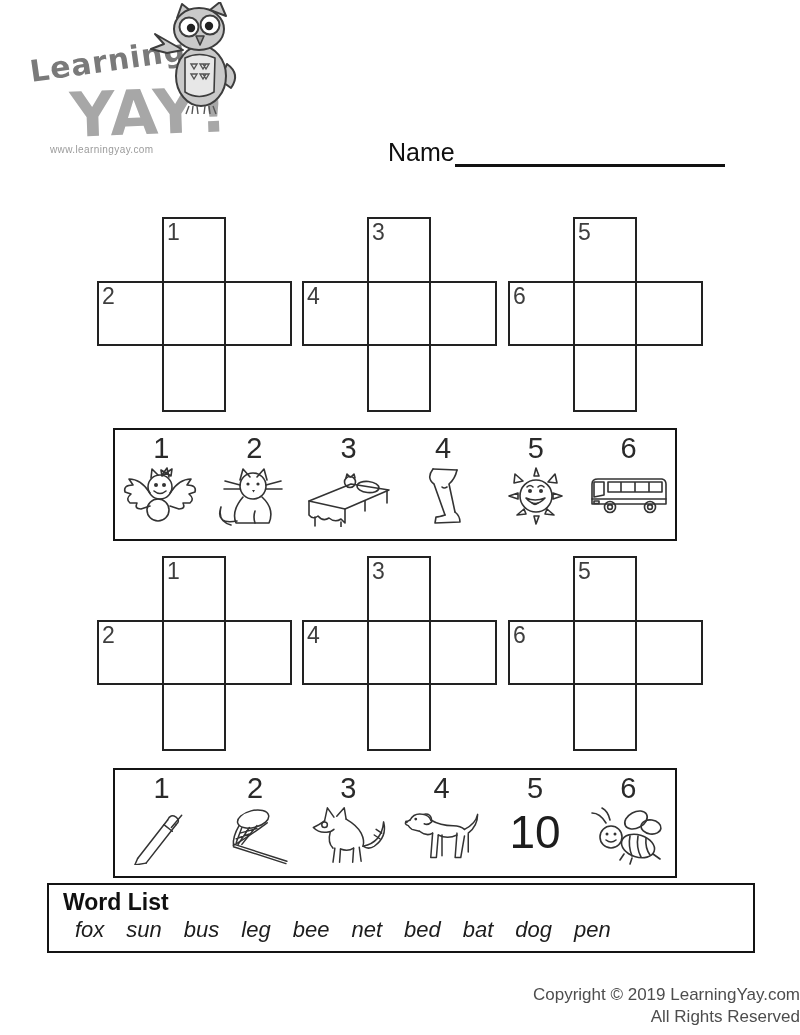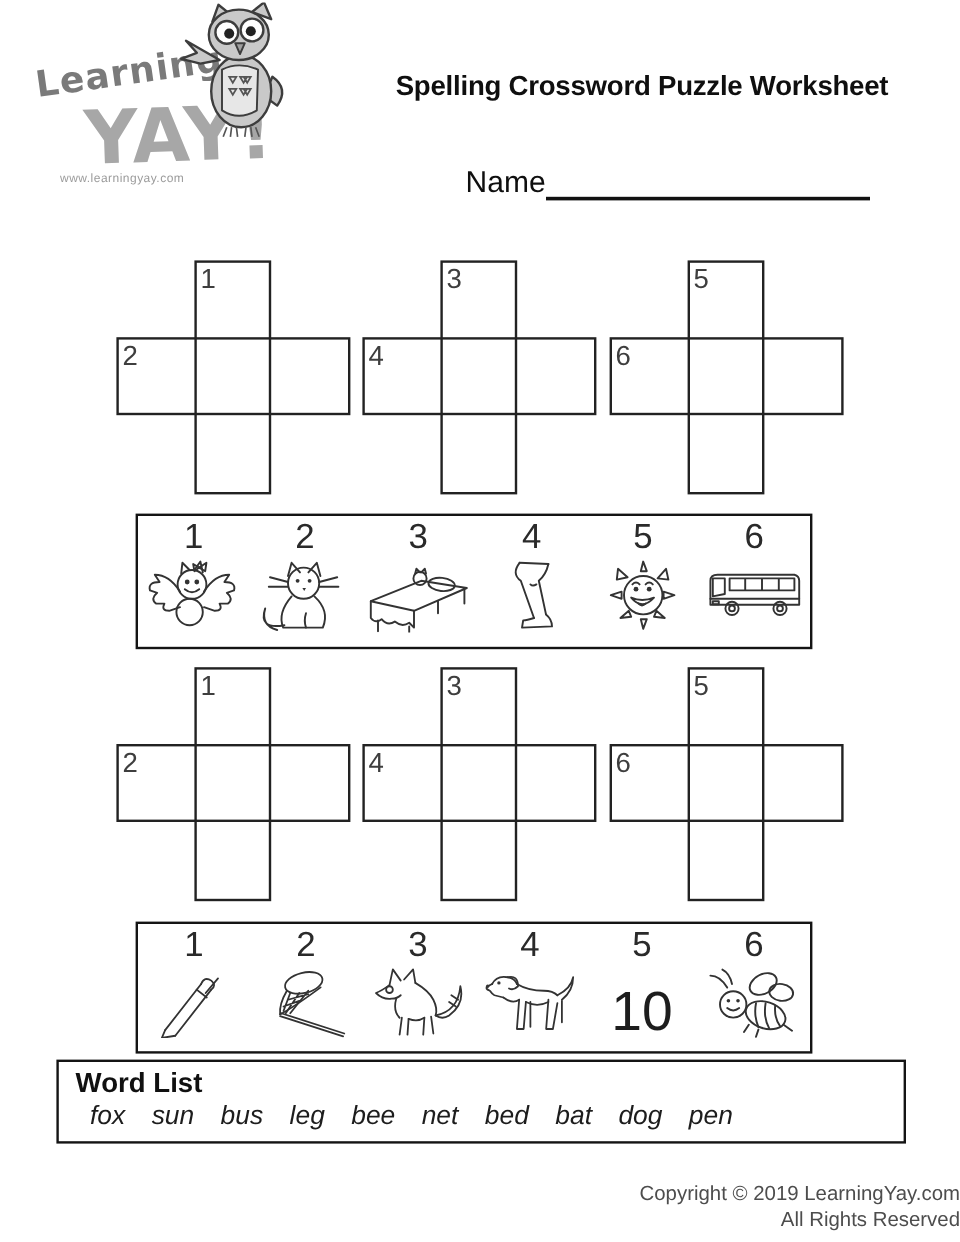--- a/index.html
+++ b/index.html
@@ -33,21 +33,21 @@
   .cross .num{position:absolute;font-size:23px;line-height:25px;color:#3e3e3e;}
   .cross .num.down{left:70px;top:3px;}
   .cross .num.across{left:5px;top:67px;}
 
   
   .clue-box{position:absolute;left:113px;width:564px;border:2.5px solid #141414;
       box-sizing:border-box;background:#fff;display:flex;}
   .clue-slot{flex:1;display:flex;flex-direction:column;align-items:center;padding-top:3px;}
   .clue-num{font-size:29px;line-height:31px;color:#2a2a2a;}
   .clue-img{margin-top:1px;}
-  .ten{font-size:46px;line-height:50px;color:#1d1d1d;margin-top:13px;}
+  .ten{font-size:46px;line-height:50px;color:#1d1d1d;margin-top:3px;}
   .art{stroke:#333;fill:none;stroke-width:1.6;stroke-linecap:round;stroke-linejoin:round;}
 
   
   .wordlist{position:absolute;left:47px;top:883px;width:708px;height:70px;
       border:2.5px solid #141414;box-sizing:border-box;background:#fff;}
   .wl-title{margin:4px 0 0 14px;font-size:23px;font-weight:700;color:#101010;}
   .wl-row{display:flex;gap:22px;margin:1px 0 0 26px;font-size:22px;line-height:26px;color:#1d1d1d;font-style:italic;}
 
   
   .footer{position:absolute;left:0;top:984px;width:100%;text-align:right;
@@ -76,21 +76,20 @@
       <path d="M53,34 L61,34 L57,43 Z" fill="#9f9f9f" stroke-width="1.6"></path>
     </g>
     <g stroke="#555" stroke-width="1.4" fill="none">
       <path d="M48,62 l6,0 l-3,5 z M57,62 l6,0 l-3,5 z M66,62 l-3,5 l-3,-5 z"></path>
       <path d="M48,72 l6,0 l-3,5 z M57,72 l6,0 l-3,5 z M66,72 l-3,5 l-3,-5 z"></path>
       <path d="M46,104 l-3,8 M50,104 l-1,8 M54,104 l1,8 M62,104 l-1,8 M66,104 l1,8 M70,104 l3,8"></path>
     </g>
   </svg>
   <div class="logo-url">www.learningyay.com</div>
 
-  <div class="title">Spelling Crossword Puzzle Worksheet</div>
   <div class="name-row">
     <span class="name-label">Name</span>
     <span class="name-line"></span>
   </div>
 
   <div class="cross" style="left:97px;top:217px">
     <div class="vbox"></div>
     <div class="hbox"></div>
     <span class="num down">1</span>
     <span class="num across">2</span>

